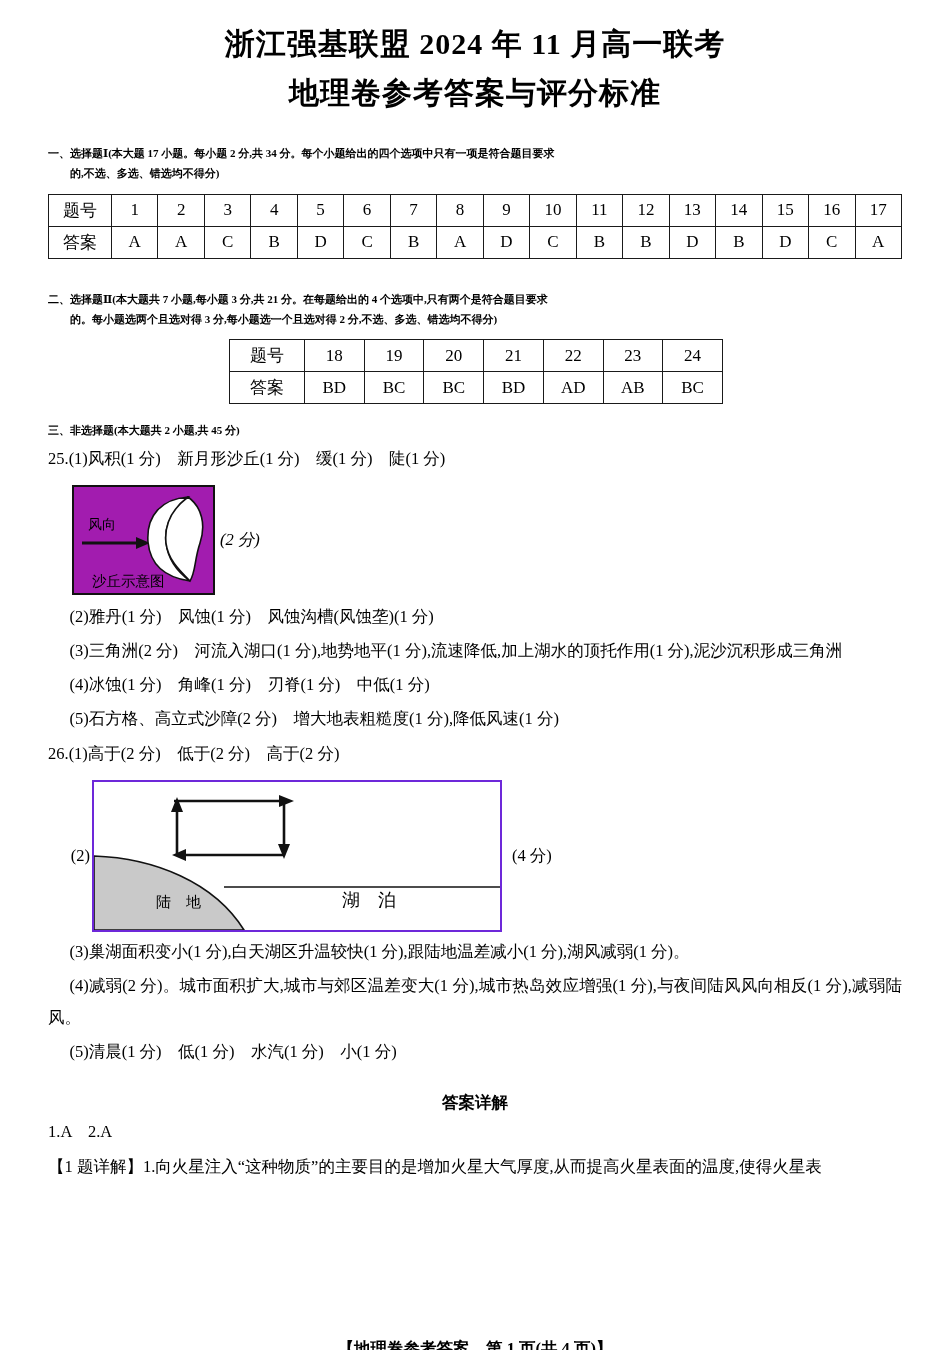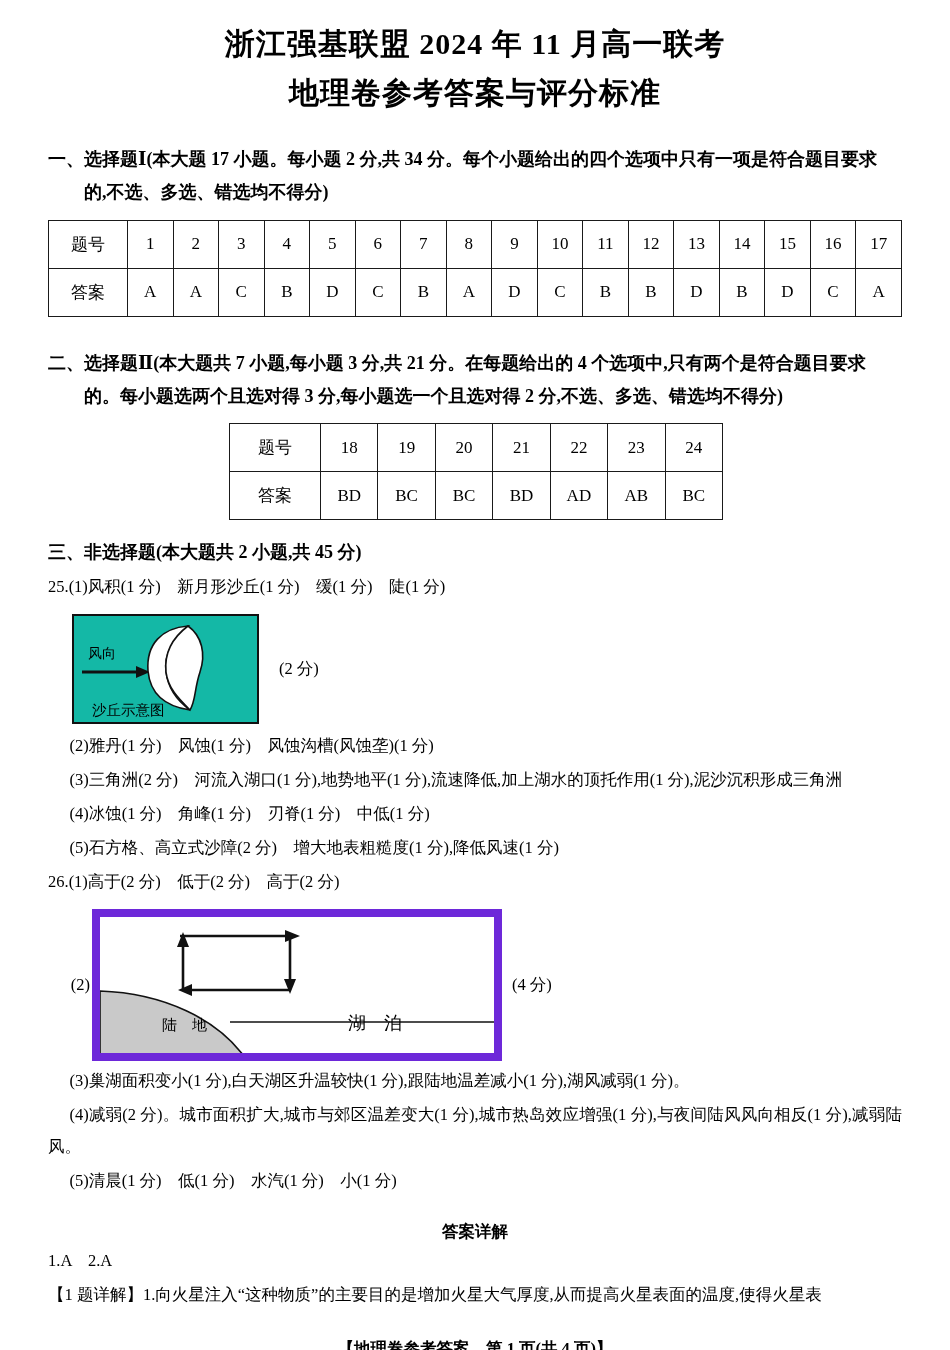--- a/index.html
+++ b/index.html
@@ -39,21 +39,21 @@
     letter-spacing: 1px;
     margin: 8px 0 0 0;
     line-height: 1.35;
   }
 
   
   .content {
     margin: 0 48px;
   }
   .sec-head {
-    font-size: 18px;
+    font-size: 11px;
     font-weight: bold;
     line-height: 1.85;
     margin-top: 30px;
     text-align: justify;
     text-justify: inter-ideograph;
   }
   .sec-head .indent2 {
     display: block;
     text-indent: 2em;
   }
@@ -79,21 +79,21 @@
     border-collapse: collapse;
     margin: 10px 0 0 0;
     table-layout: fixed;
   }
   table.ansTable td {
     border: 1px solid #1a1a1a;
     text-align: center;
     vertical-align: middle;
     font-size: 17px;
     height: 31px;
-    padding: 8px;
+    padding: 0;
     margin-top: 45px;
   }
   table.ansTable td.hdr {
     font-size: 17px;
   }
   #table1 {
     width: 854px;
   }
   #table1 td.hdr { width: 62px; }
   #table2 {
@@ -102,48 +102,49 @@
   }
   #table2 td.hdr { width: 74px; }
 
   
   .fig-dune-row {
     display: flex;
     align-items: center;
     margin: 10px 0 6px 24px;
   }
   .fig-dune-box {
-    width: 187px;
+    width: 143px;
     height: 110px;
     border: 2px solid #111;
     position: relative;
     box-sizing: border-box;
-    background: #14b8a6;
+    background: #a21caf;
   }
   .fig-dune-caption-right {
     font-size: 16.5px;
-    margin-left: 20px;
+    margin-left: 5px;
+    font-style: italic;
   }
 
   
   .fig-lake-row {
     display: flex;
     align-items: center;
     margin: 10px 0 4px 0;
   }
   .fig-lake-left-label {
     font-size: 16.5px;
     width: 42px;
     text-align: right;
     padding-right: 2px;
   }
   .fig-lake-box {
     width: 410px;
     height: 152px;
-    border: 8px solid #6d28d9;
+    border: 2px solid #6d28d9;
     position: relative;
     box-sizing: border-box;
     background: #fff;
     overflow: hidden;
   }
   .fig-lake-right-label {
     font-size: 16.5px;
     margin-left: 10px;
   }
 

